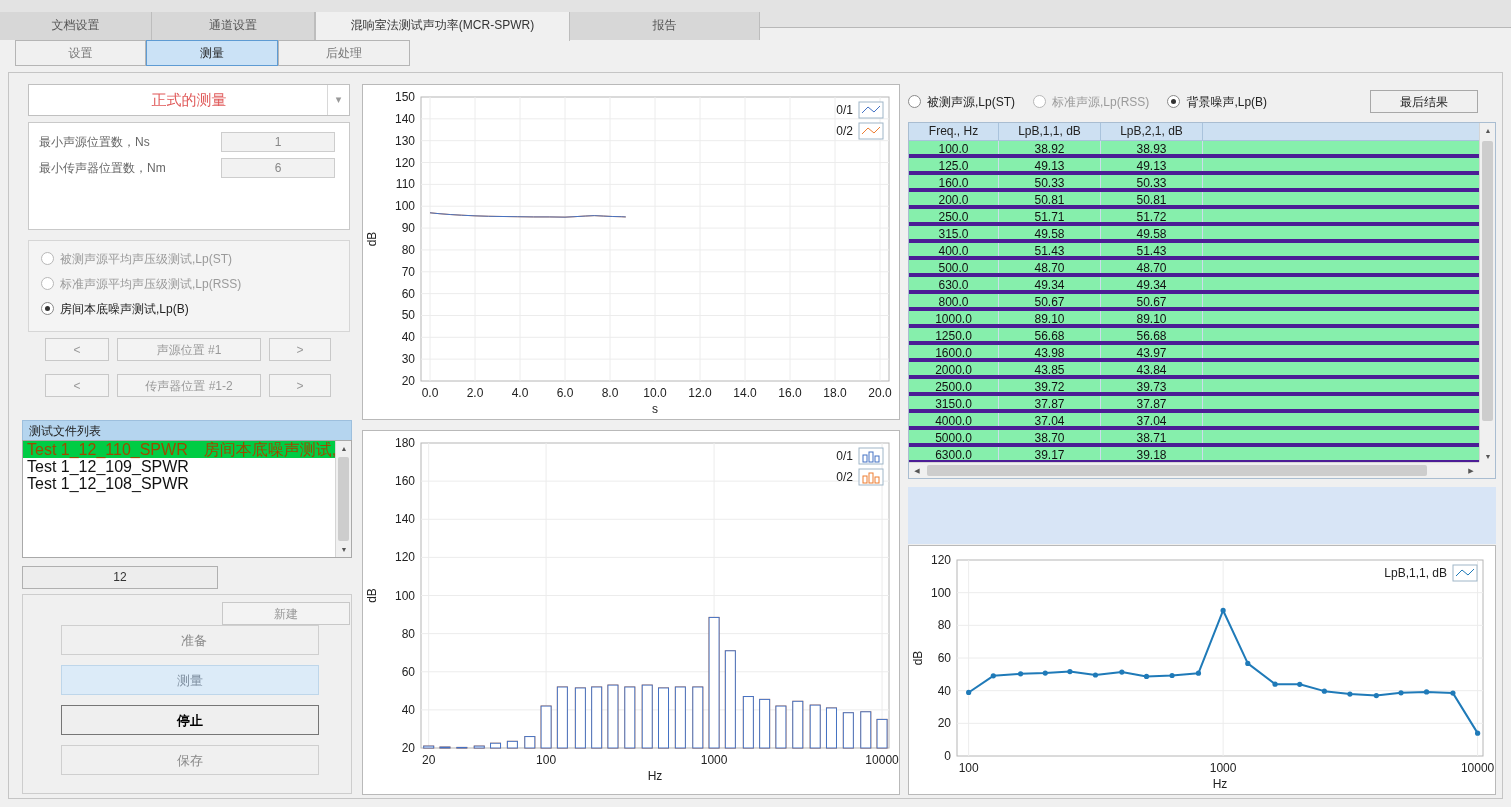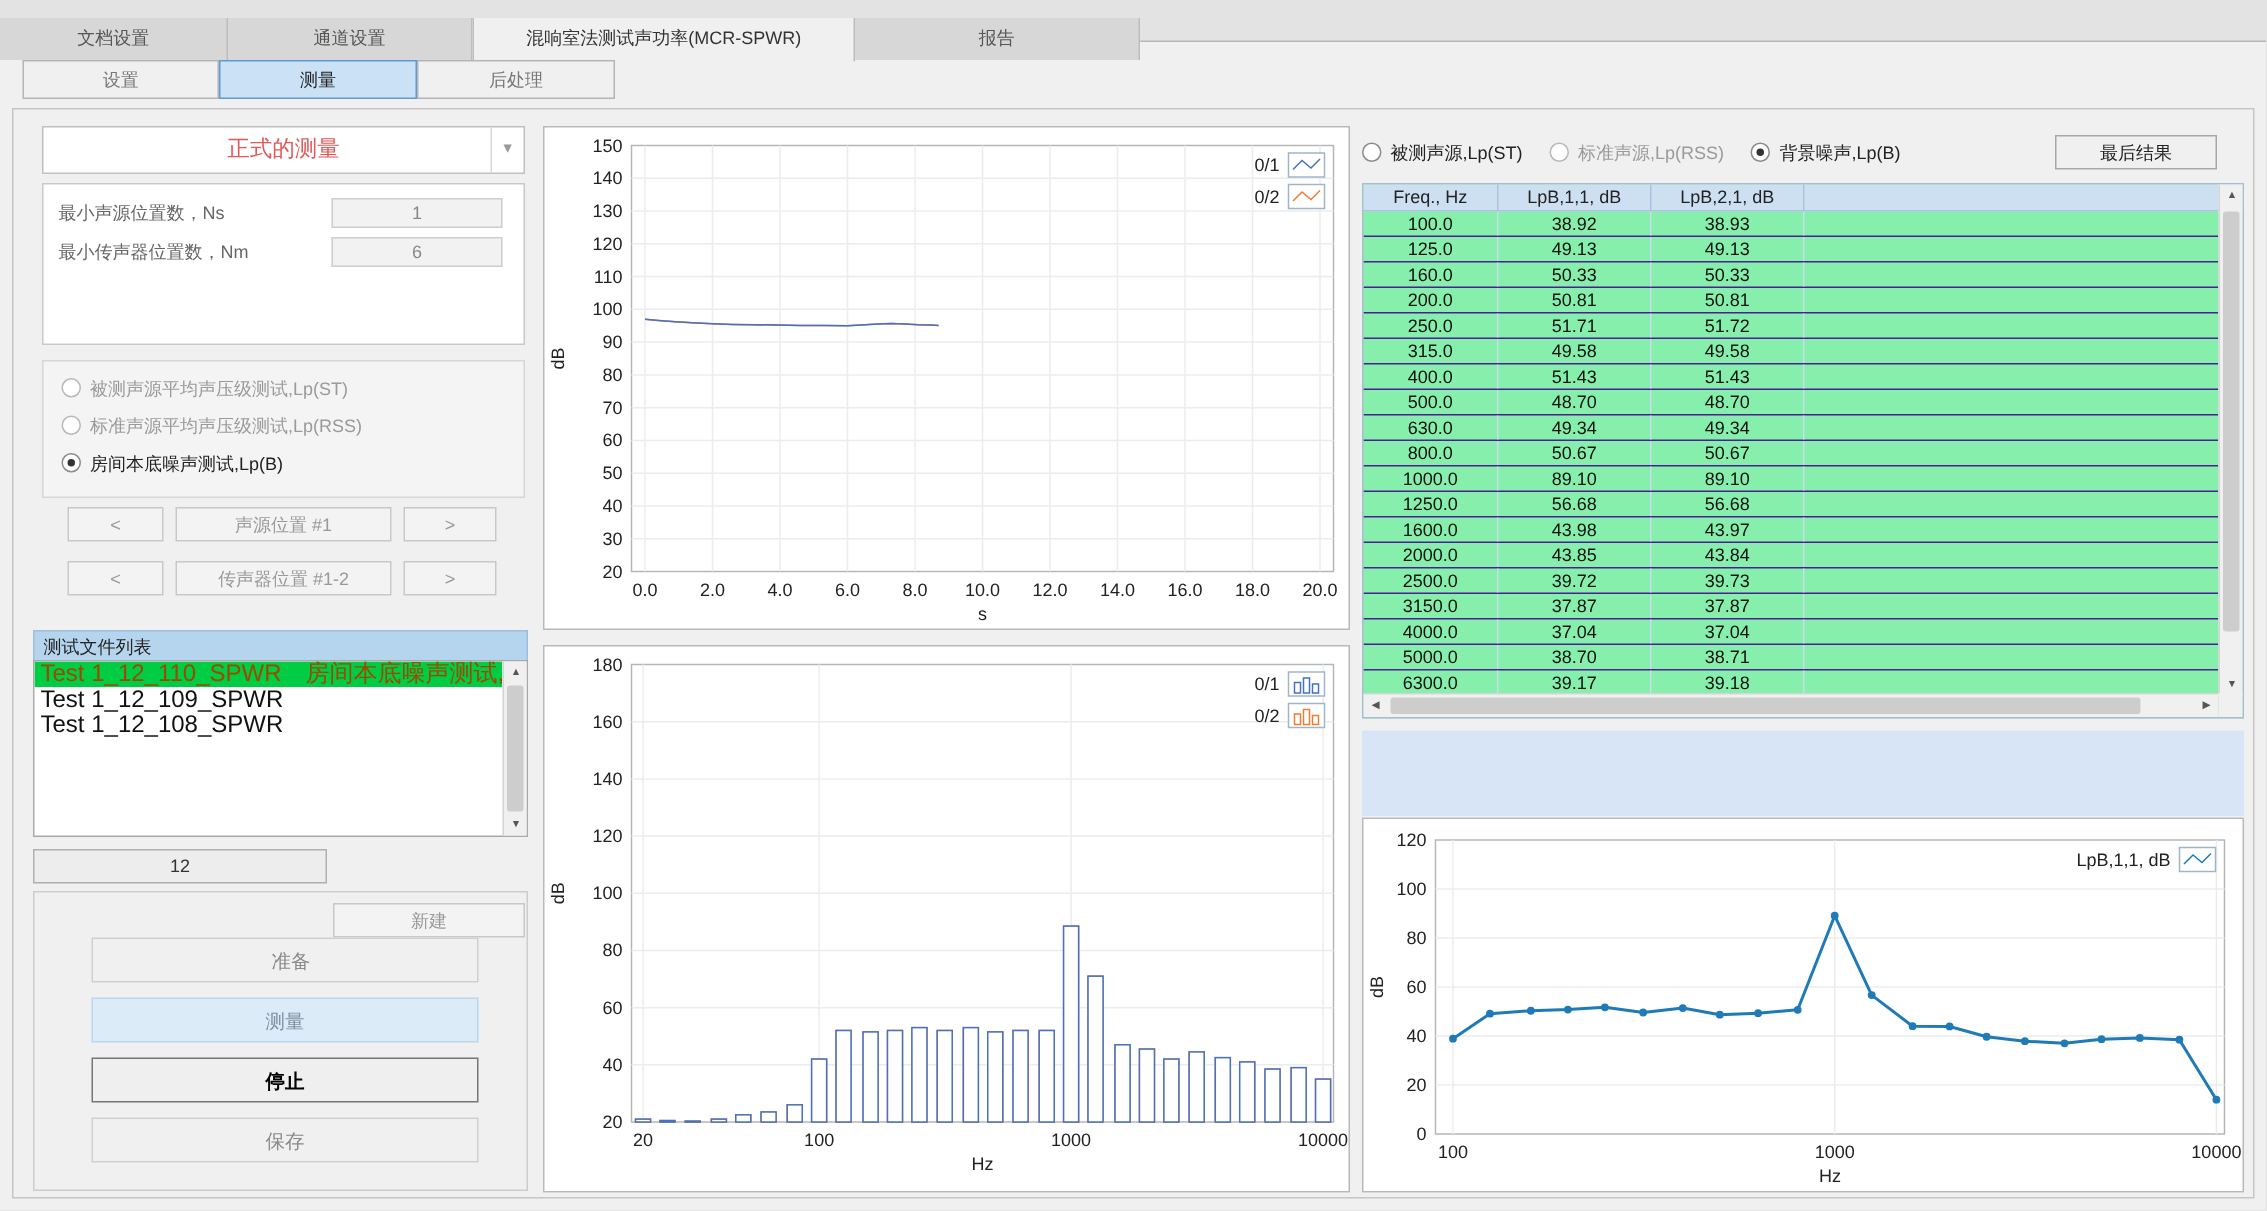--- a/index.html
+++ b/index.html
@@ -81,21 +81,21 @@
   .rp-row { position:absolute; left:908px; top:90px; width:588px; height:24px; }
   .rp-radio { display:inline-block; margin-right:18px; line-height:24px; white-space:nowrap; }
   .final-btn { position:absolute; right:18px; top:0; width:108px; height:23px; background:#f0f0f0;
                border:1px solid #a8a8a8; color:#222; text-align:center; line-height:21px;
                font-size:12px; font-family:"Liberation Sans", sans-serif; }
 
   .rtable { position:absolute; left:908px; top:122px; width:588px; height:357px; background:#86efac; border:1px solid #a9bdd1; }
   .thead { display:flex; height:18px; background:#cde0f2; border-bottom:1px solid #a9c3dc; }
   .hcell { line-height:17px; text-align:center; border-right:1px solid #a9c3dc; font-size:12px; color:#222; }
   .tbody { position:absolute; left:0; top:18px; right:16px; bottom:16px; overflow:hidden; }
-  .trow { display:flex; height:17px; line-height:16px; border-bottom:1px solid #4c1d95;justify-content:center; }
+  .trow { display:flex; height:17px; line-height:16px; border-bottom:4px solid #4c1d95;justify-content:center; }
   .tcell { text-align:center; border-right:1px solid #ccdcec; font-size:12px; color:#111; }
   .c0 { width:90px; } .c1 { width:102px; } .c2 { width:102px; }
   .cfill { flex:1; border-right:none; }
 
   .tbl-vsb { position:absolute; right:0; top:0; width:16px; height:341px; background:#f0f0f0; border-left:1px solid #d5d5d5; }
   .tbl-hsb { position:absolute; left:0; bottom:0; height:16px; right:16px; background:#f0f0f0; border-top:1px solid #d5d5d5; }
   .tbl-hsb .arr { position:absolute; top:0; width:16px; height:15px; text-align:center; font-size:7px; line-height:15px; color:#555; }
   .tbl-hsb .arr.lf { left:0; } .tbl-hsb .arr.rt { right:0; }
   .tbl-hsb .thumb { position:absolute; top:2px; height:11px; background:#cdcdcd; border-radius:2px; }
   .sb-corner { position:absolute; right:0; bottom:0; width:16px; height:16px; background:#f0f0f0; }

